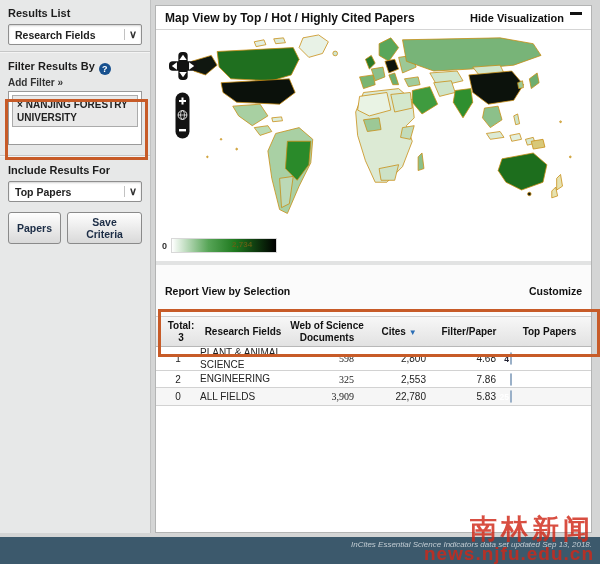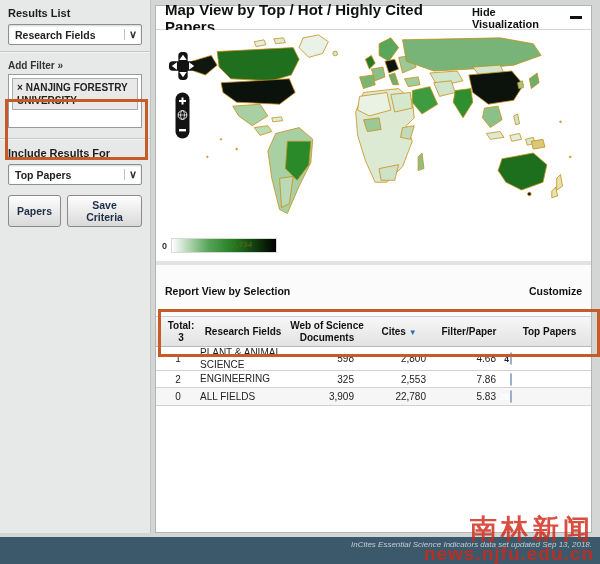--- a/index.html
+++ b/index.html
@@ -19,22 +19,22 @@
   .add-filter{font-size:10px;font-weight:bold;color:#333;margin-bottom:3px;}
   .filter-box{background:#fff;border:1px solid #9a9a9a;height:46px;padding:3px;}
   .filter-tag{display:block;background:#e9e9e9;border:1px solid #ababab;font-size:10px;font-weight:bold;color:#222;line-height:1.3;padding:2px 4px;}
   .filter-tag .x{margin-right:3px;}
   .btn-row{display:flex;gap:6px;margin-top:10px;}
   .btn{background:linear-gradient(#fefefe,#d9d9d9);border:1px solid #8a8a8a;border-radius:3px;font-family:"Liberation Sans",sans-serif;font-weight:bold;font-size:10.5px;color:#1c2d46;padding:3px 8px;cursor:pointer;}
 
   
   .panel{position:absolute;left:155px;top:5px;width:437px;height:528px;background:#fff;border:1px solid #b3b4b4;box-sizing:border-box;}
   .panel-header{height:23px;display:flex;align-items:center;justify-content:space-between;padding:0 9px;border-bottom:1px solid #d5d5d5;}
-  .panel-title{font-size:15px;font-weight:bold;color:#111;}
-  .hide-vis{display:flex;align-items:center;gap:6px;cursor:pointer;}
+  .panel-title{font-size:12px;font-weight:bold;color:#111;}
+  .hide-vis{display:flex;align-items:flex-start;gap:6px;cursor:pointer;}
   .hide-vis span{font-size:11px;font-weight:bold;color:#111;}
   .minus-ic{width:12px;height:3px;background:#111;display:inline-block;}
 
   
   .map-area{position:relative;height:231px;border-bottom:4px solid #e2e3e3;overflow:hidden;background:#fff;}
   .pan-ctl{position:absolute;left:13px;top:22px;z-index:3;}
   .zoom-ctl{position:absolute;left:19px;top:62px;z-index:3;}
   .map-svg{position:absolute;left:22px;top:2px;z-index:1;}
   .legend{position:absolute;left:6px;bottom:8px;display:flex;align-items:center;gap:4px;z-index:3;}
   .legend-min{font-size:9px;font-weight:bold;color:#333;}
@@ -57,21 +57,21 @@
   .c-cpp{width:78px;box-sizing:border-box;}
   .c-top{width:83px;box-sizing:border-box;}
   .cites-hdr{color:#2a6db5;cursor:pointer;}
   .sort-arrow{font-size:8px;color:#2a6db5;}
   .tbl-row{display:flex;align-items:center;border-bottom:1px solid #d2d2d2;background:#fff;}
   .tbl-row.r0{min-height:23px;}
   .tbl-row.r1{min-height:16px;}
   .tbl-row.r2{min-height:17px;background:#f6f6f6;}
   .tbl-row .rank{text-align:center;width:44px;box-sizing:border-box;}
   .tbl-row .field{width:86px;font-weight:normal;line-height:1.15;box-sizing:border-box;}
-  .tbl-row .docs{width:82px;text-align:right;padding-right:14px;box-sizing:border-box;}
+  .tbl-row .docs{width:82px;text-align:right;padding-right:14px;box-sizing:border-box;font-family:Liberation Serif, serif;}
   .tbl-row .cites{width:62px;text-align:right;padding-right:4px;box-sizing:border-box;}
   .tbl-row .cpp{width:78px;text-align:right;padding-right:12px;box-sizing:border-box;}
   .tbl-row .top{width:83px;box-sizing:border-box;}
   .bar-track{position:relative;width:74px;height:12px;background:linear-gradient(#eef2f8,#ccd8ea);border:1px solid #9ab0c8;border-radius:1px;margin-left:2px;}
   .bar-fill{position:absolute;left:0;top:0;bottom:0;background:linear-gradient(#6ba2dd,#1f5fae 55%,#2a6db8);}
   .bar-value{position:absolute;right:2px;top:0;bottom:0;display:flex;align-items:center;font-size:8.5px;font-weight:bold;color:#223;z-index:2;}
   .bar-track.full .bar-value{color:#fff;}
 
   
   .annotation{position:absolute;border:3px solid #c75b28;background:transparent;z-index:8;pointer-events:none;}
@@ -92,20 +92,23 @@
     <div class="sb-section">
       <div class="sb-label">Results List</div>
       <div class="select">
         <span class="sel-val">Research Fields</span>
         <span class="chev">∨</span>
       </div>
     </div>
     <div class="sb-divider"></div>
 
     <div class="sb-section">
+      <div class="sb-label" style="margin-bottom:2px;">
+        <span>Filter Results By</span><span class="help">?</span>
+      </div>
       <div class="add-filter">Add Filter »</div>
       <div class="filter-box">
         <span class="filter-tag"><span class="x">×</span><span>NANJING FORESTRY UNIVERSITY</span></span>
       </div>
     </div>
 
     <div class="sb-divider" style="margin-top:4px;"></div>
 
     <div class="sb-section">
       <div class="sb-label">Include Results For</div>

